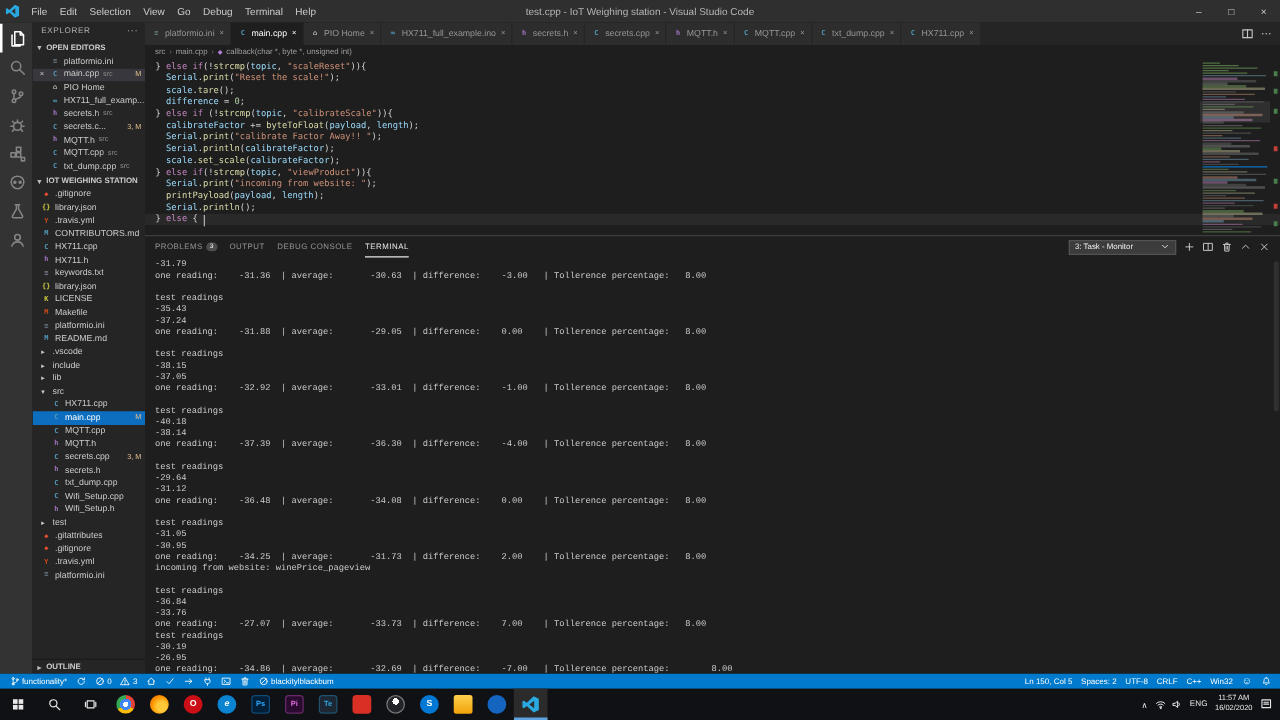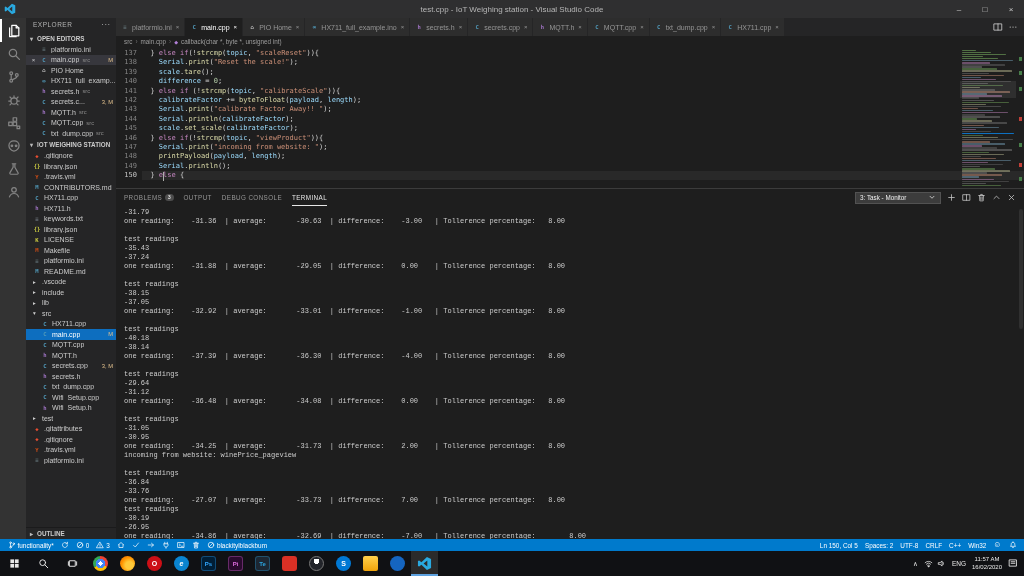--- a/index.html
+++ b/index.html
@@ -113,20 +113,30 @@
 <div class="screen">
 
   <div class="titlebar">
     <span class="logo-slot">
         <span class="svgicon">
           <svg viewBox="0 0 16 16" width="12" height="12" fill="none" stroke="currentColor" stroke-width="1.4" stroke-linecap="round" stroke-linejoin="round">
             <path fill="#29a9e0" stroke="none" d="M10.6 1 4.7 6.7 2.3 4.8 1 5.4v5.2l1.3.6 2.4-1.9 5.9 5.7 4.4-2.1V3.1zM11 4.8v6.4L7 8z"></path>
           </svg>
         </span>
       </span>
+    <span style="display:flex;height:100%;">
+        <span class="menu-item">File</span>
+        <span class="menu-item">Edit</span>
+        <span class="menu-item">Selection</span>
+        <span class="menu-item">View</span>
+        <span class="menu-item">Go</span>
+        <span class="menu-item">Debug</span>
+        <span class="menu-item">Terminal</span>
+        <span class="menu-item">Help</span>
+      </span>
     <span class="window-title">test.cpp - IoT Weighing station - Visual Studio Code</span>
     <span class="win-controls">
       <span class="win-btn">–</span>
       <span class="win-btn">□</span>
       <span class="win-btn">×</span>
     </span>
   </div>
 
   <div class="main">
     <div class="activitybar">
@@ -470,36 +480,20 @@
       </div>
       <div class="breadcrumb">
           <span class="crumb">src</span>
           <span class="crumb-sep">›</span>
           <span class="crumb">main.cpp</span>
           <span class="crumb-sep">›</span>
           <span class="method-ic">◆</span>
           <span class="crumb">callback(char *, byte *, unsigned int)</span>
         </div>
       <div class="editor">
-        <div class="gutter">
-            <div class="ln">137</div>
-            <div class="ln">138</div>
-            <div class="ln">139</div>
-            <div class="ln">140</div>
-            <div class="ln">141</div>
-            <div class="ln">142</div>
-            <div class="ln">143</div>
-            <div class="ln">144</div>
-            <div class="ln">145</div>
-            <div class="ln">146</div>
-            <div class="ln">147</div>
-            <div class="ln">148</div>
-            <div class="ln">149</div>
-            <div class="ln cur">150</div>
-          </div>
         <div class="codearea"><div class="code-line"><span class="p">  } </span><span class="k">else</span><span class="p"> </span><span class="k">if</span><span class="p">(!</span><span class="f">strcmp</span><span class="p">(</span><span class="v">topic</span><span class="p">, </span><span class="s">"scaleReset"</span><span class="p">)){</span></div><div class="code-line"><span class="p">    </span><span class="v">Serial</span><span class="p">.</span><span class="f">print</span><span class="p">(</span><span class="s">"Reset the scale!"</span><span class="p">);</span></div><div class="code-line"><span class="p">    </span><span class="v">scale</span><span class="p">.</span><span class="f">tare</span><span class="p">();</span></div><div class="code-line"><span class="p">    </span><span class="v">difference</span><span class="p"> = </span><span class="n">0</span><span class="p">;</span></div><div class="code-line"><span class="p">  } </span><span class="k">else</span><span class="p"> </span><span class="k">if</span><span class="p"> (!</span><span class="f">strcmp</span><span class="p">(</span><span class="v">topic</span><span class="p">, </span><span class="s">"calibrateScale"</span><span class="p">)){</span></div><div class="code-line"><span class="p">    </span><span class="v">calibrateFactor</span><span class="p"> += </span><span class="f">byteToFloat</span><span class="p">(</span><span class="v">payload</span><span class="p">, </span><span class="v">length</span><span class="p">);</span></div><div class="code-line"><span class="p">    </span><span class="v">Serial</span><span class="p">.</span><span class="f">print</span><span class="p">(</span><span class="s">"calibrate Factor Away!! "</span><span class="p">);</span></div><div class="code-line"><span class="p">    </span><span class="v">Serial</span><span class="p">.</span><span class="f">println</span><span class="p">(</span><span class="v">calibrateFactor</span><span class="p">);</span></div><div class="code-line"><span class="p">    </span><span class="v">scale</span><span class="p">.</span><span class="f">set_scale</span><span class="p">(</span><span class="v">calibrateFactor</span><span class="p">);</span></div><div class="code-line"><span class="p">  } </span><span class="k">else</span><span class="p"> </span><span class="k">if</span><span class="p">(!</span><span class="f">strcmp</span><span class="p">(</span><span class="v">topic</span><span class="p">, </span><span class="s">"viewProduct"</span><span class="p">)){</span></div><div class="code-line"><span class="p">    </span><span class="v">Serial</span><span class="p">.</span><span class="f">print</span><span class="p">(</span><span class="s">"incoming from website: "</span><span class="p">);</span></div><div class="code-line"><span class="p">    </span><span class="f">printPayload</span><span class="p">(</span><span class="v">payload</span><span class="p">, </span><span class="v">length</span><span class="p">);</span></div><div class="code-line"><span class="p">    </span><span class="v">Serial</span><span class="p">.</span><span class="f">println</span><span class="p">();</span></div><div class="code-line current"><span class="p">  } </span><span class="k">else</span><span class="p"> {</span></div></div>
         <div class="cursor"></div>
         <div class="minimap">
             <div class="mm-line" style="width: 14px; background: rgba(106, 153, 85, 0.667);"></div>
             <div class="mm-line" style="width: 29px; background: rgba(106, 153, 85, 0.667);"></div>
             <div class="mm-line" style="width: 44px; background: rgba(106, 153, 85, 0.667);"></div>
             <div class="mm-line" style="width: 21px; background: rgba(106, 153, 85, 0.667);"></div>
             <div class="mm-line" style="width: 36px; background: rgba(106, 153, 85, 0.667);"></div>
             <div class="mm-line" style="width: 51px; background: rgba(156, 220, 254, 0.333);"></div>
             <div class="mm-line" style="width: 28px; background: rgba(197, 134, 192, 0.467);"></div>

